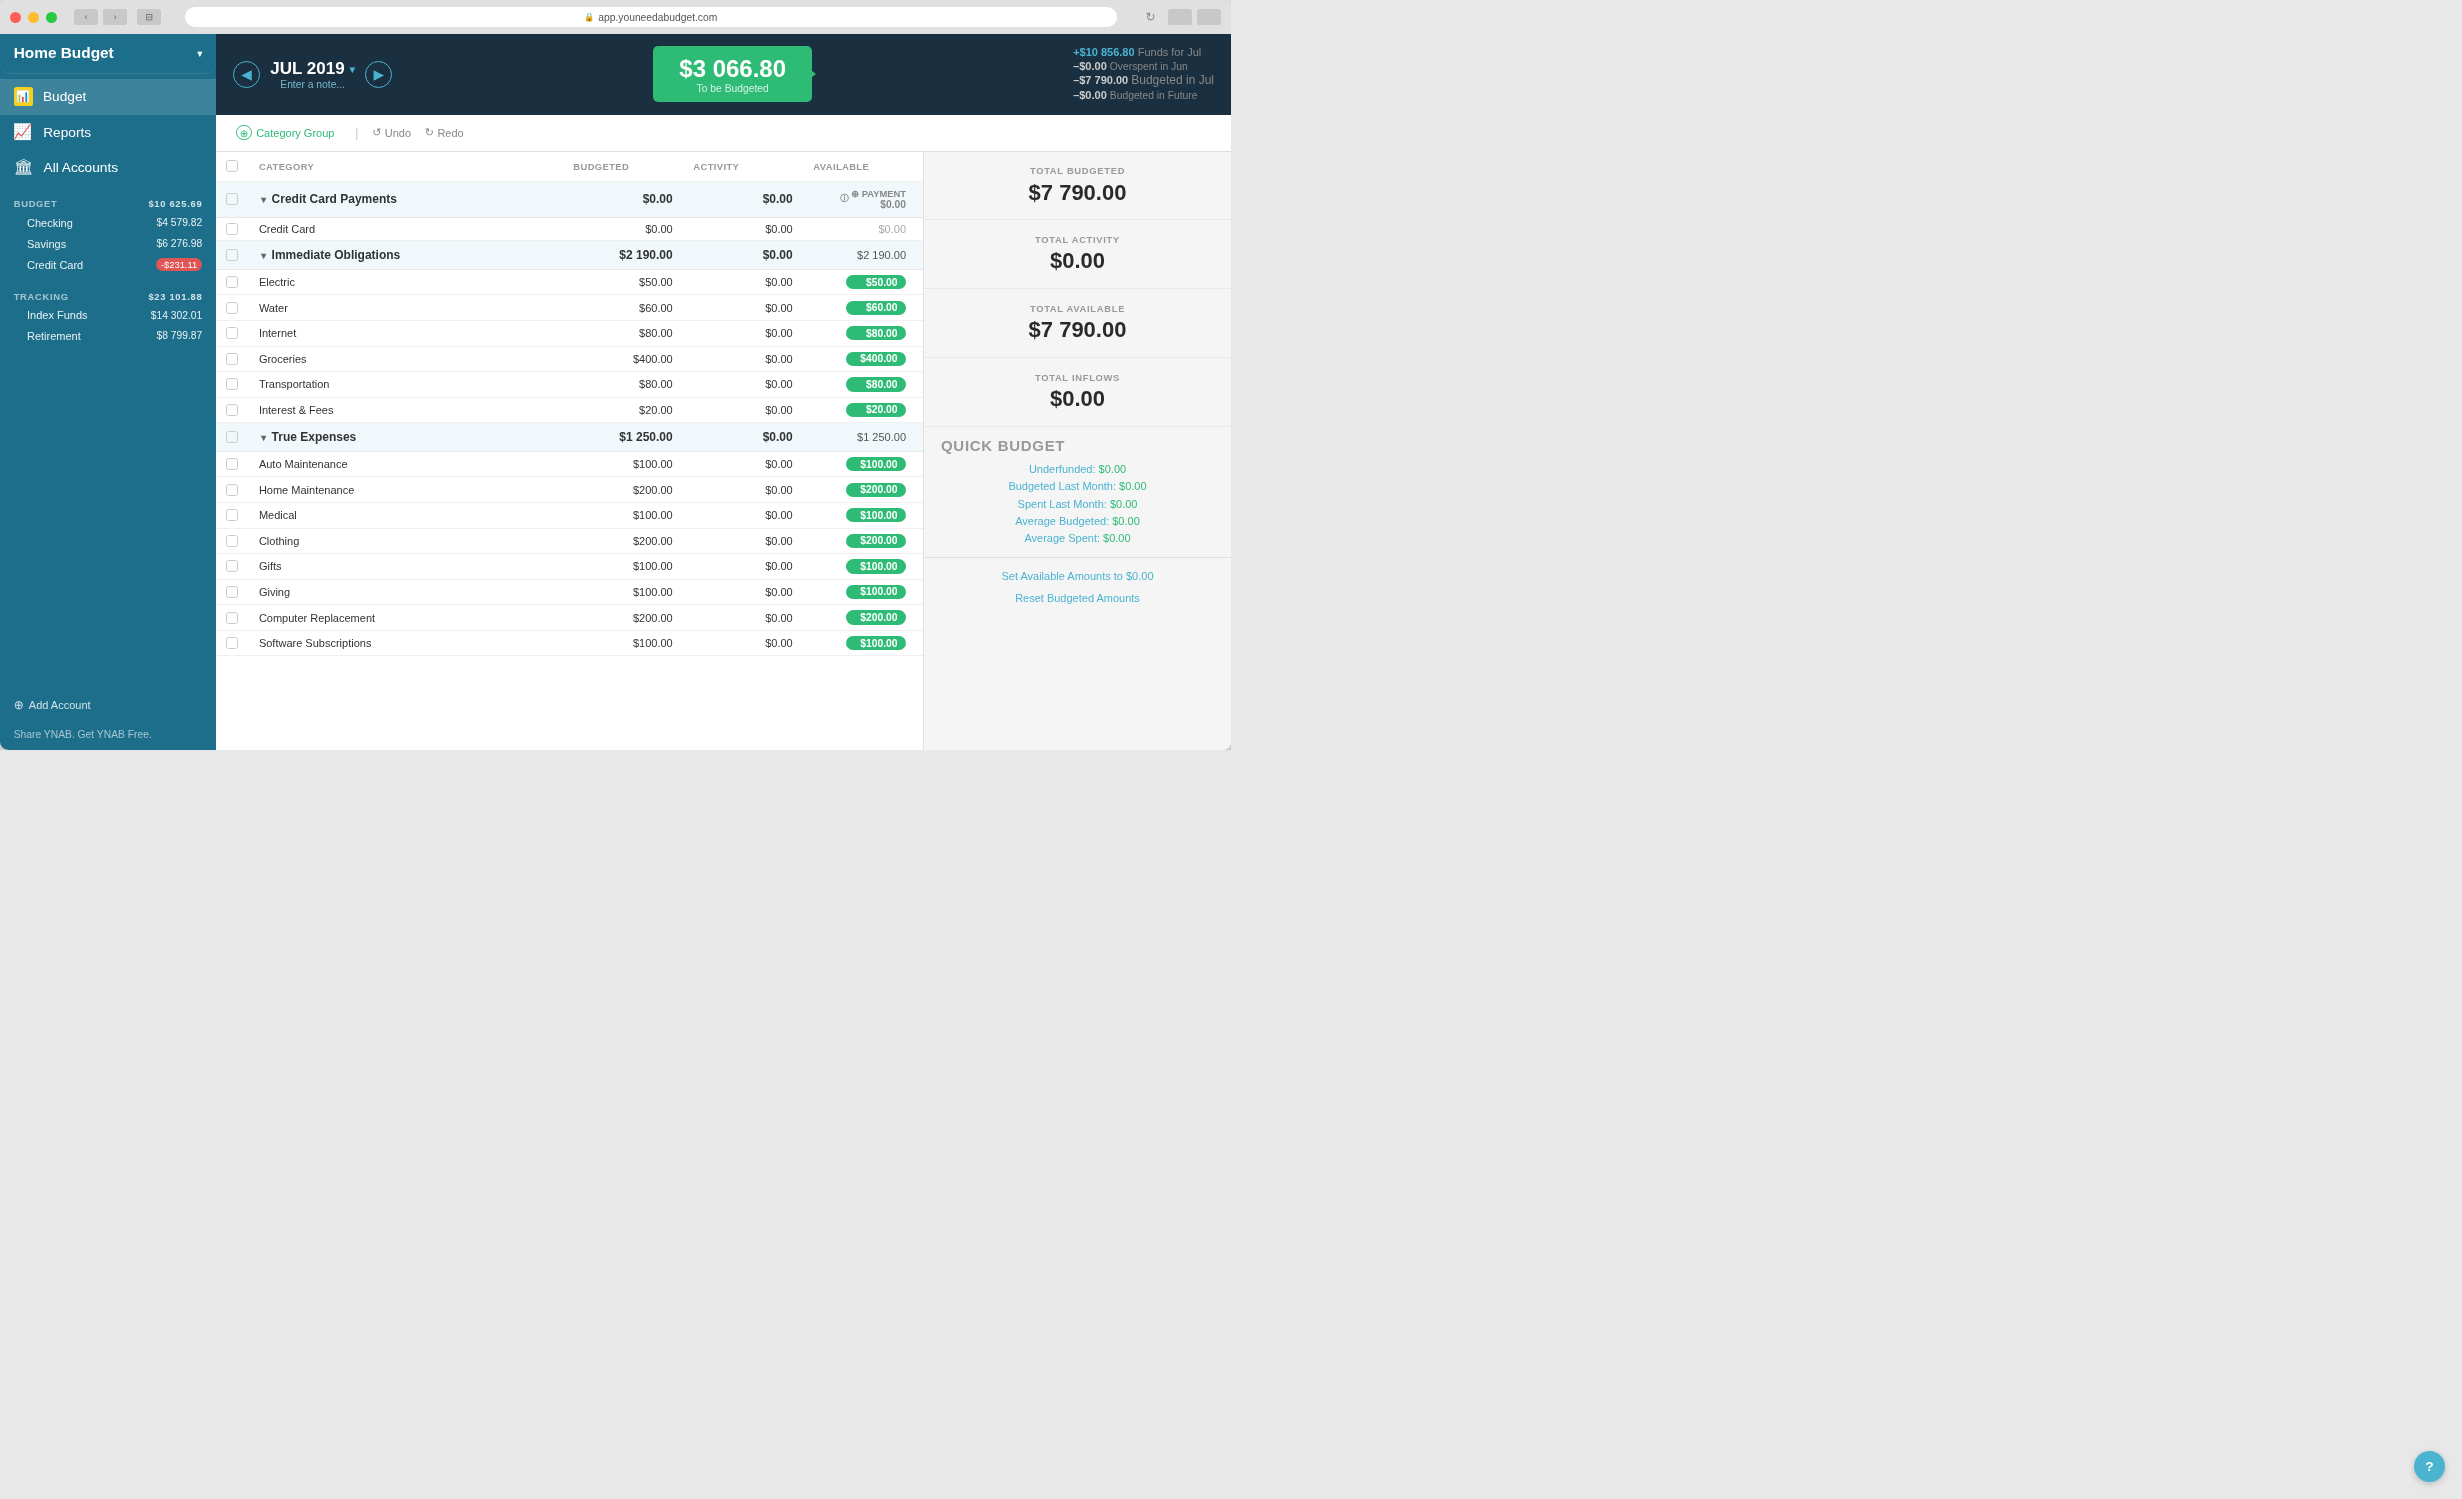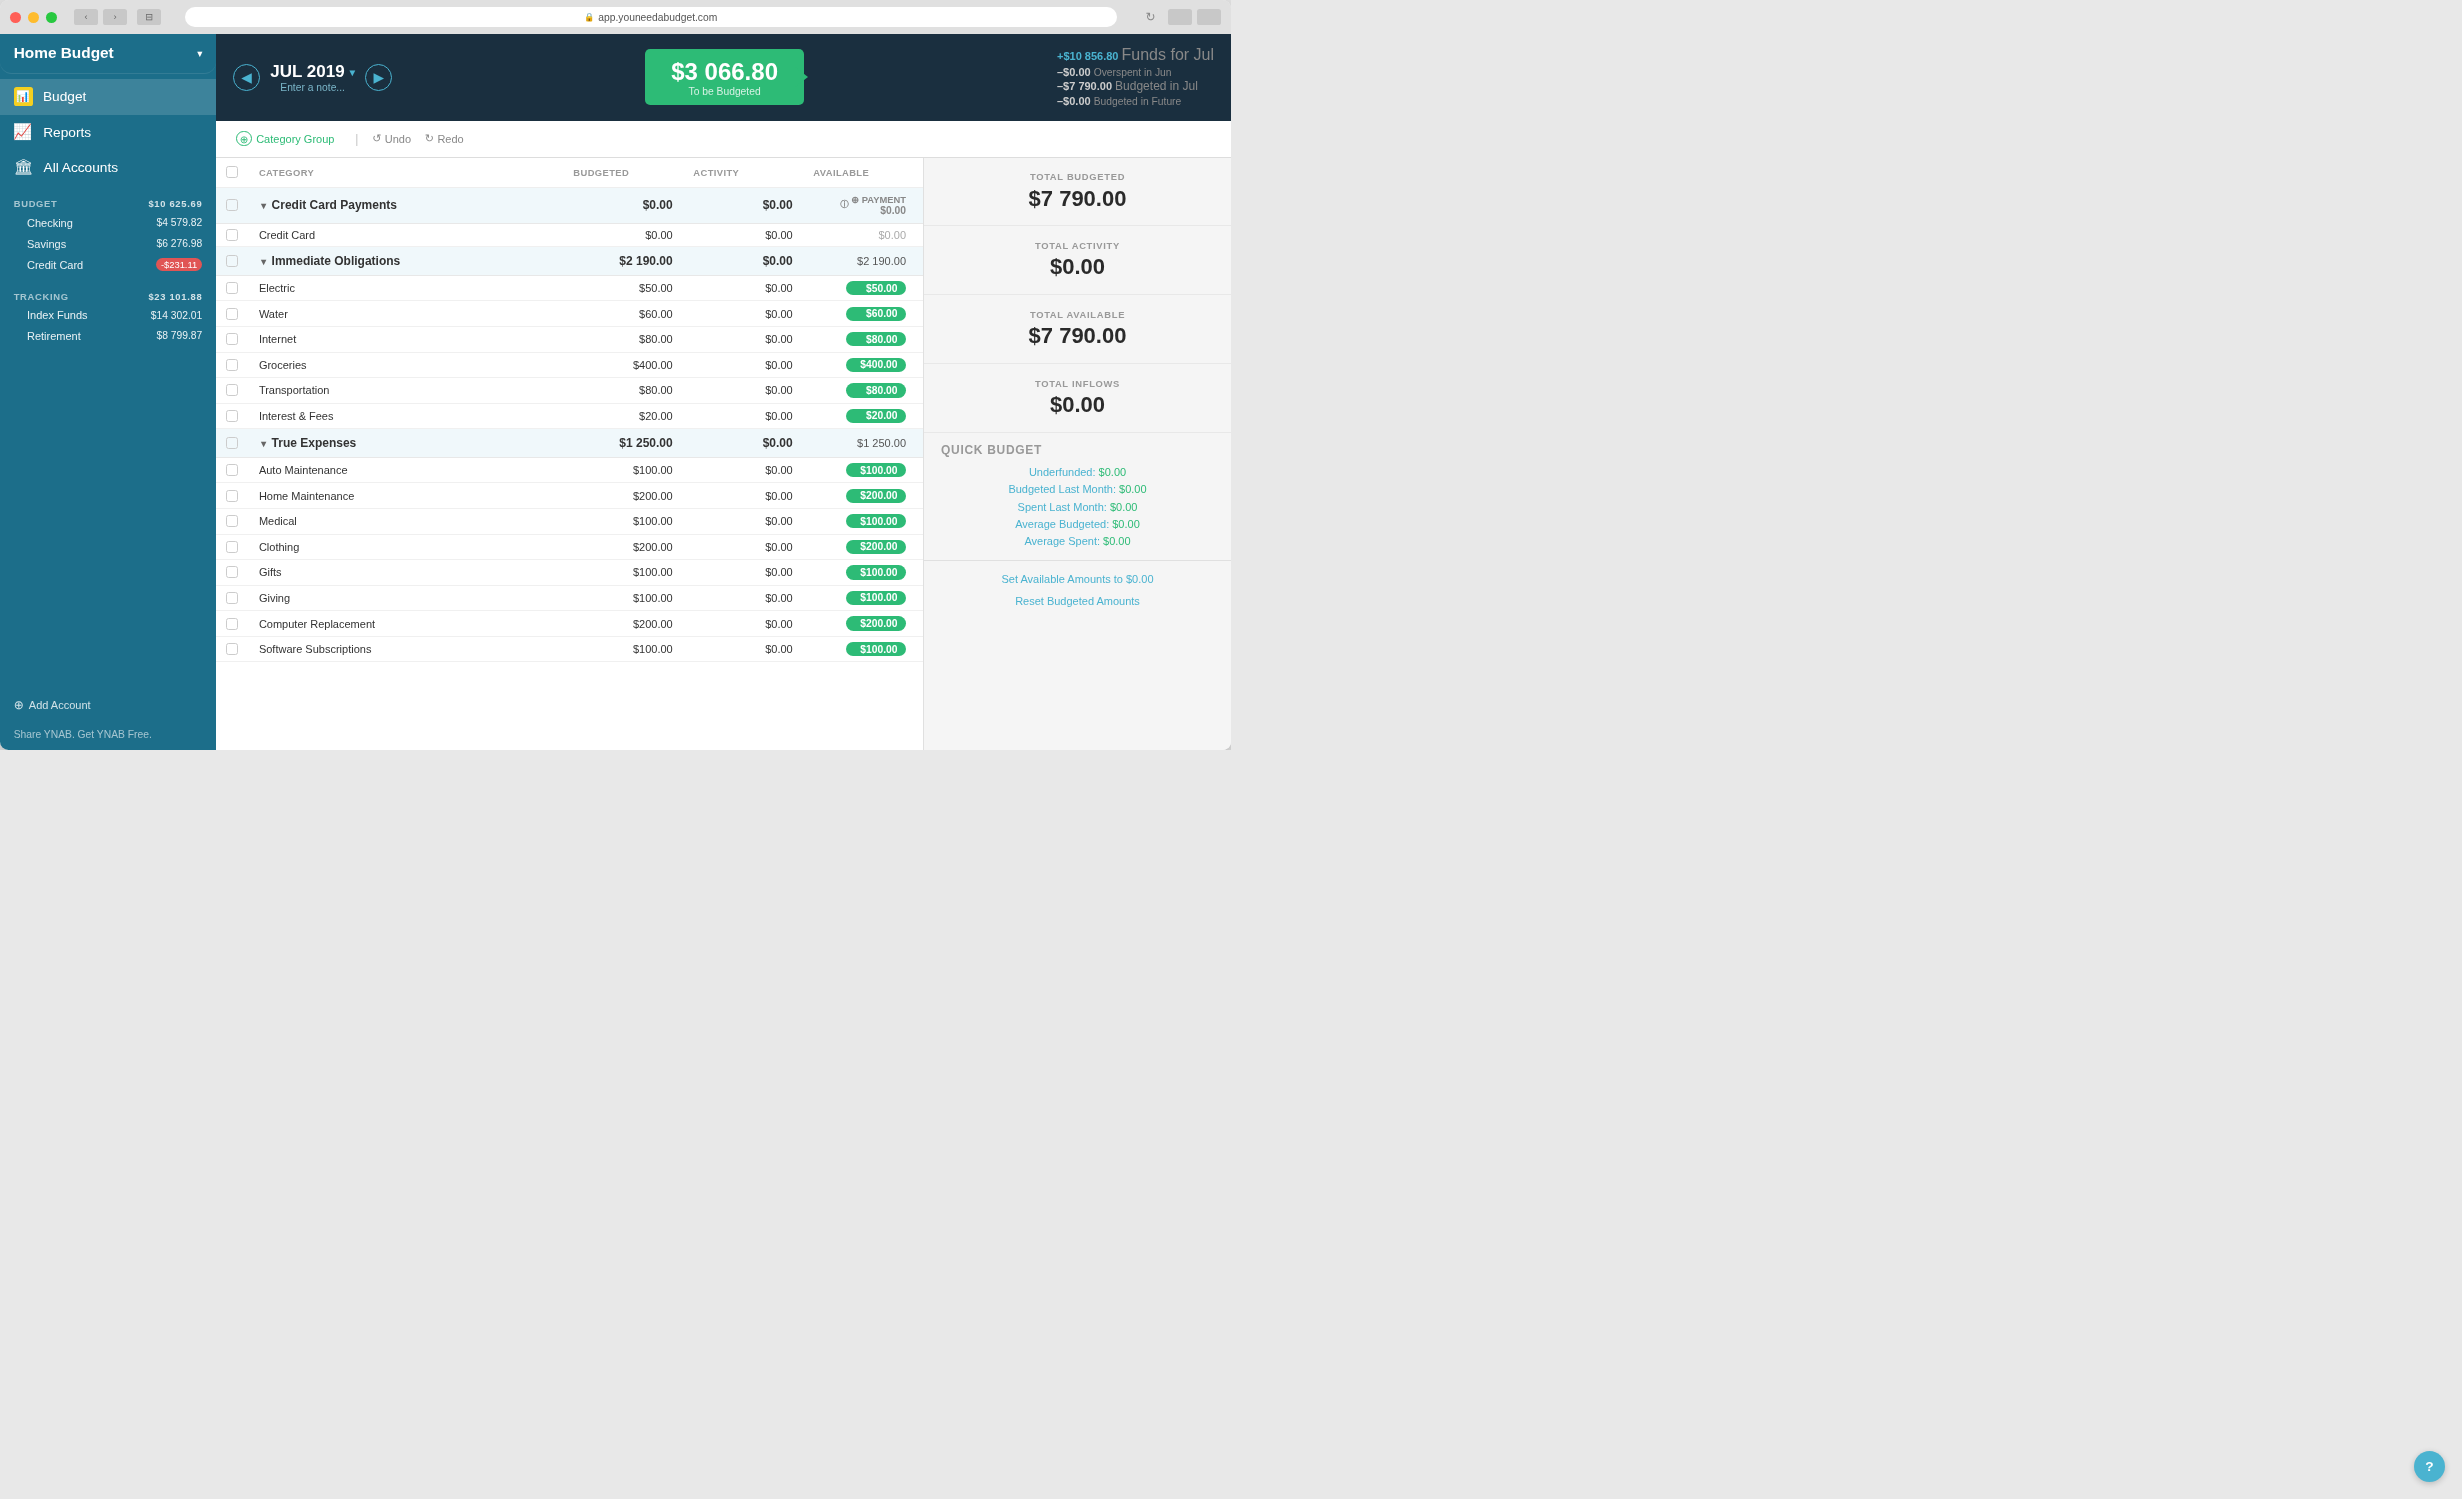--- a/index.html
+++ b/index.html
@@ -93,21 +93,21 @@
     .check-cell { width: 31px; }
     .cb { width: 12px; height: 12px; border: 1.3px solid #ccc; border-radius: 2.6px; cursor: pointer; }
     .group-arrow { color: #666; font-size: 9.4px; margin-right: 3.4px; }
 
     
     .right-panel { width: 308px; flex-shrink: 0; background: #f5f5f5; border-left: 0.9px solid #e0e0e0; display: flex; flex-direction: column; overflow-y: auto; }
     .panel-section { padding: 13.7px 17px; border-bottom: 0.9px solid #e8e8e8; text-align: center; }
     .panel-label { font-size: 9.4px; font-weight: 700; color: #999; letter-spacing: 0.7px; text-transform: uppercase; margin-bottom: 3.4px; }
     .panel-amount { font-size: 22px; font-weight: 700; color: #2a2a2a; }
     .quick-budget-section { padding: 10.3px 17px; }
-    .quick-budget-title { font-size: 12px; font-weight: 700; color: #999; letter-spacing: 0.7px; text-transform: uppercase; margin-bottom: 6.8px; }
+    .quick-budget-title { font-size: 15px; font-weight: 700; color: #999; letter-spacing: 0.7px; text-transform: uppercase; margin-bottom: 6.8px; }
     .quick-budget-item { font-size: 11px; color: #4ab3d0; cursor: pointer; padding: 2.6px 0; text-align: center; }
     .quick-budget-item span { color: #2dbb76; }
     .panel-link { font-size: 11px; color: #4ab3d0; cursor: pointer; text-align: center; padding: 5.1px 17px; display: block; }
     .help-btn { position: fixed; bottom: 17px; right: 17px; width: 31px; height: 31px; background: #4ab3d0; border-radius: 50%; display: flex; align-items: center; justify-content: center; color: white; font-size: 13.7px; font-weight: 700; cursor: pointer; box-shadow: 0 1.7px 6.8px rgba(0,0,0,0.2); }
   </style>
 </head>
 <body>
 
 <div class="window">
 
@@ -210,21 +210,21 @@
         </div>
 
         <div class="budget-amount-box">
           <div class="to-be-budgeted-amount">$3 066.80</div>
           <div class="to-be-budgeted-label">To be Budgeted</div>
         </div>
 
         <div class="budget-summary">
           <div class="summary-line">
             <span class="summary-amount summary-funds">+$10 856.80</span>
-            <span style="color:#888;font-size:16px;">Funds for Jul</span>
+            <span style="color:#888;font-size:11px;">Funds for Jul</span>
           </div>
           <div class="summary-line">
             <span class="summary-amount summary-budgeted">–$0.00</span>
             <span style="color:#888;font-size:10.3px;">Overspent in Jun</span>
           </div>
           <div class="summary-line">
             <span class="summary-amount summary-budgeted">–$7 790.00</span>
             <span style="color:#888;font-size:12px;">Budgeted in Jul</span>
           </div>
           <div class="summary-line">

